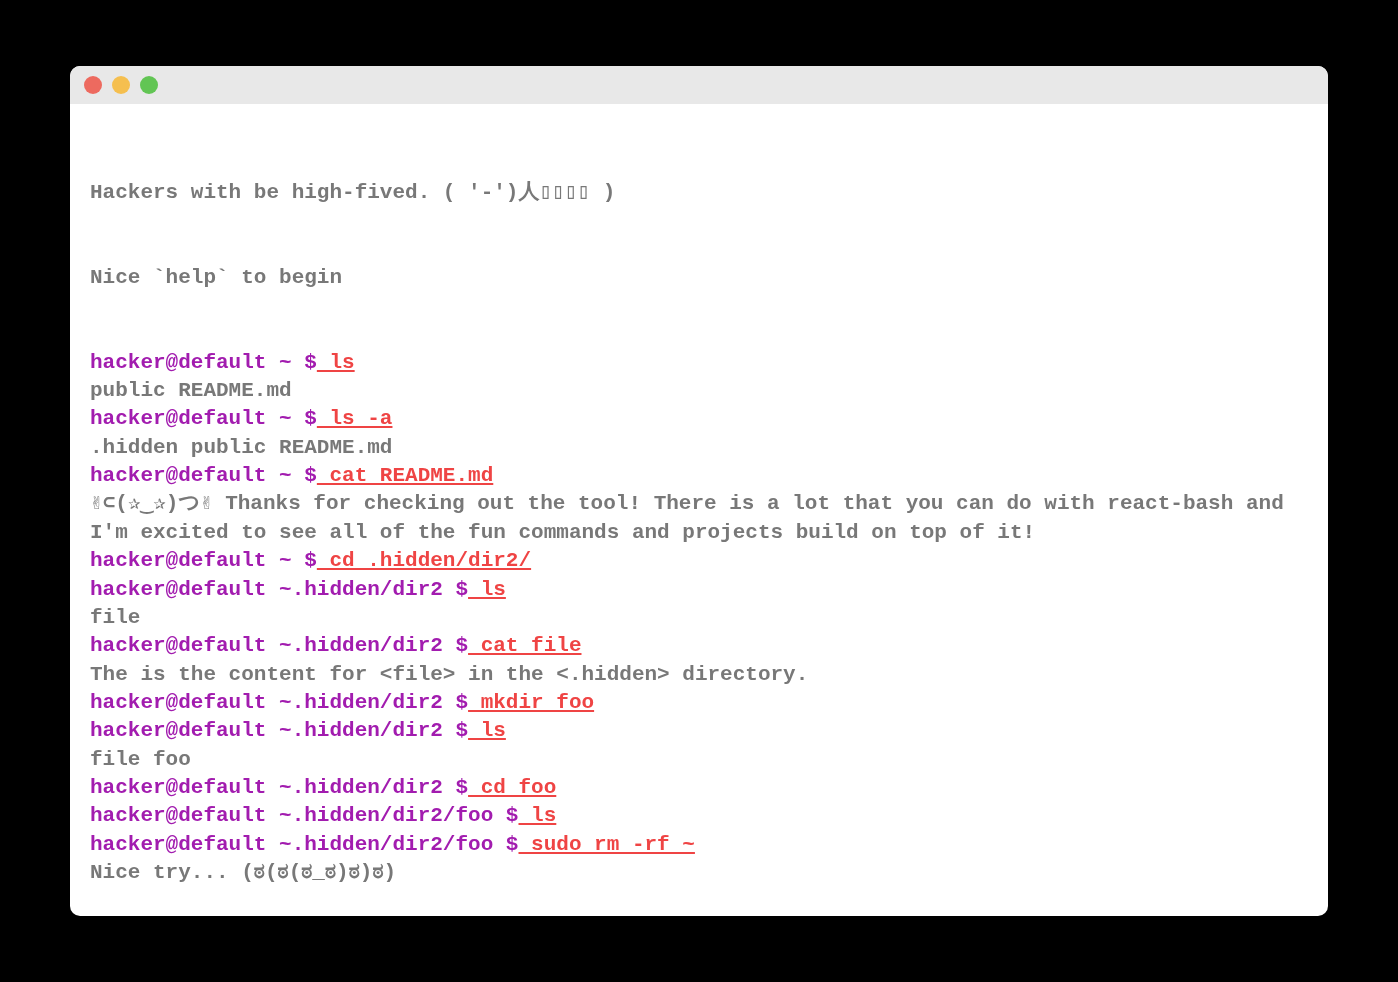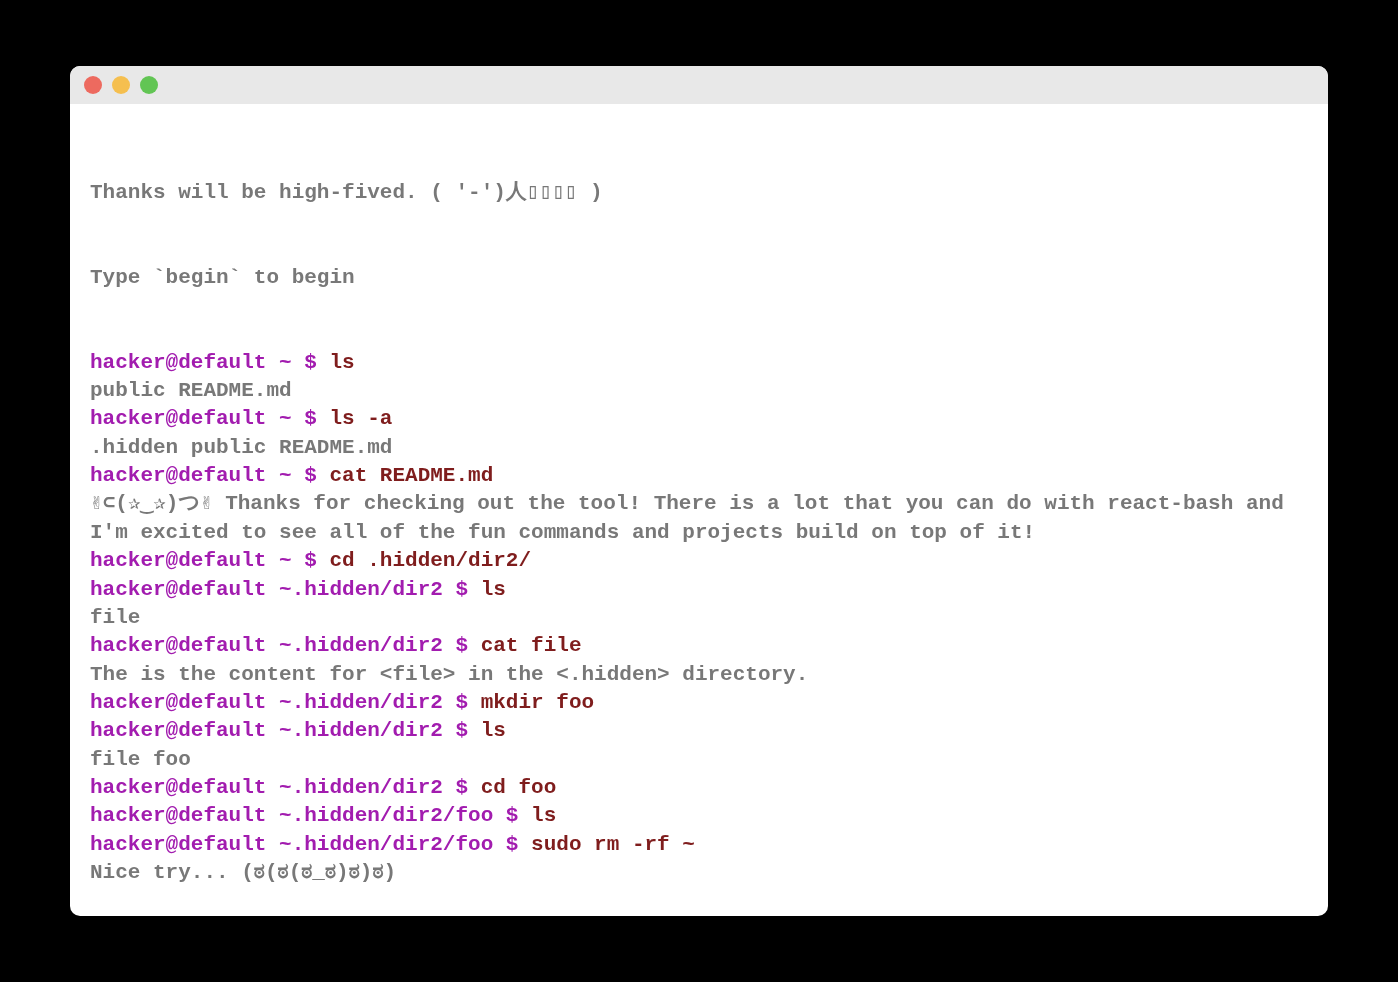--- a/index.html
+++ b/index.html
@@ -63,35 +63,36 @@
     
     .line {
       display: block;
     }
     
     .prompt {
       color: #a21caf;
     }
     
     .cmd {
-      color: #7f1d1d;
+      color: #ef4444;
+      text-decoration: underline;
     }
     
     .output {
       color: #787878;
     }
   </style>
 </head>
 <body>
 
 <div class="terminal-window">
   <div class="titlebar">
     <div class="traffic-light red"></div>
     <div class="traffic-light yellow"></div>
     <div class="traffic-light green"></div>
   </div>
   <div class="terminal-body">
-    <div class="line output">Thanks will be high-fived. ( '-')人▯▯▯▯ )</div>
-    <div class="line output">Type `begin` to begin</div>
+    <div class="line output">Hackers with be high-fived. ( '-')人▯▯▯▯ )</div>
+    <div class="line output">Nice `help` to begin</div>
     <div id="history"><div class="line"><span class="prompt">hacker@default ~ $</span><span class="cmd"> ls</span></div><div class="line output">public README.md</div><div class="line"><span class="prompt">hacker@default ~ $</span><span class="cmd"> ls -a</span></div><div class="line output">.hidden public README.md</div><div class="line"><span class="prompt">hacker@default ~ $</span><span class="cmd"> cat README.md</span></div><div class="line output">✌⊂(✰‿✰)つ✌ Thanks for checking out the tool! There is a lot that you can do with react-bash and I'm excited to see all of the fun commands and projects build on top of it!</div><div class="line"><span class="prompt">hacker@default ~ $</span><span class="cmd"> cd .hidden/dir2/</span></div><div class="line"><span class="prompt">hacker@default ~.hidden/dir2 $</span><span class="cmd"> ls</span></div><div class="line output">file</div><div class="line"><span class="prompt">hacker@default ~.hidden/dir2 $</span><span class="cmd"> cat file</span></div><div class="line output">The is the content for &lt;file&gt; in the &lt;.hidden&gt; directory.</div><div class="line"><span class="prompt">hacker@default ~.hidden/dir2 $</span><span class="cmd"> mkdir foo</span></div><div class="line"><span class="prompt">hacker@default ~.hidden/dir2 $</span><span class="cmd"> ls</span></div><div class="line output">file foo</div><div class="line"><span class="prompt">hacker@default ~.hidden/dir2 $</span><span class="cmd"> cd foo</span></div><div class="line"><span class="prompt">hacker@default ~.hidden/dir2/foo $</span><span class="cmd"> ls</span></div><div class="line"><span class="prompt">hacker@default ~.hidden/dir2/foo $</span><span class="cmd"> sudo rm -rf ~</span></div><div class="line output">Nice try... (ಠ(ಠ(ಠ_ಠ)ಠ)ಠ)</div></div>
     
   </div>
 </div>
 
 </body></html>

